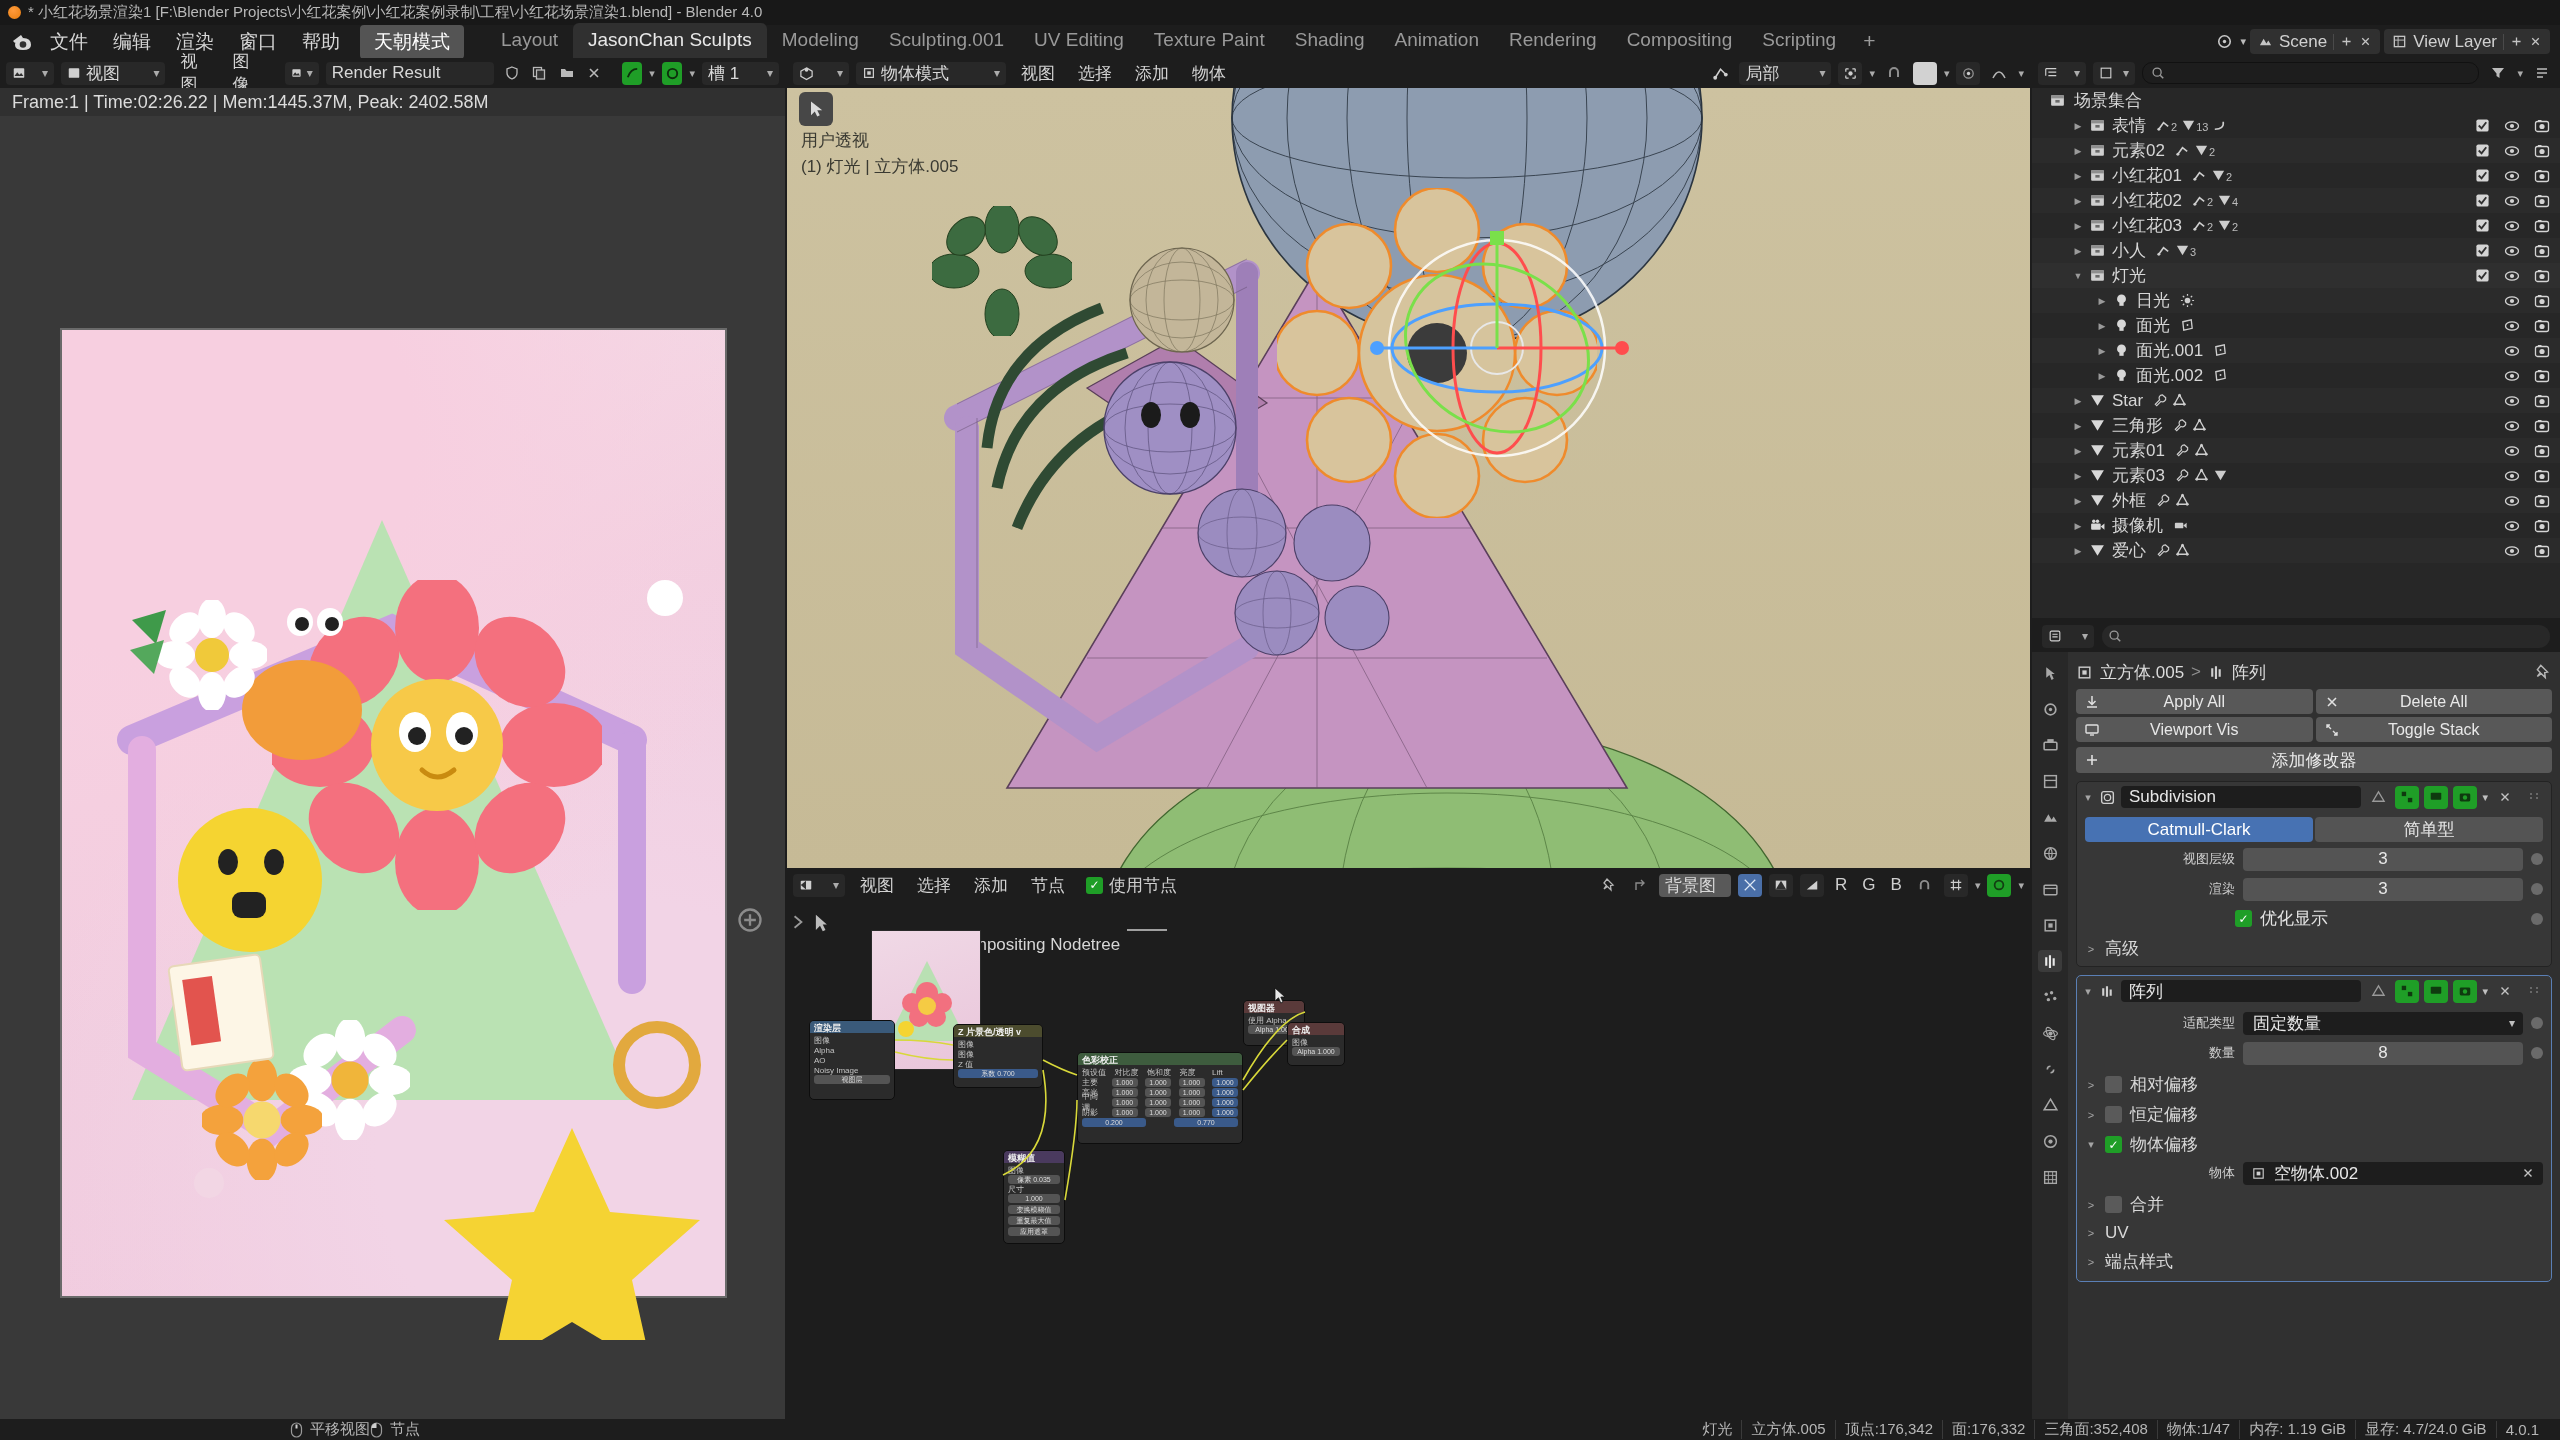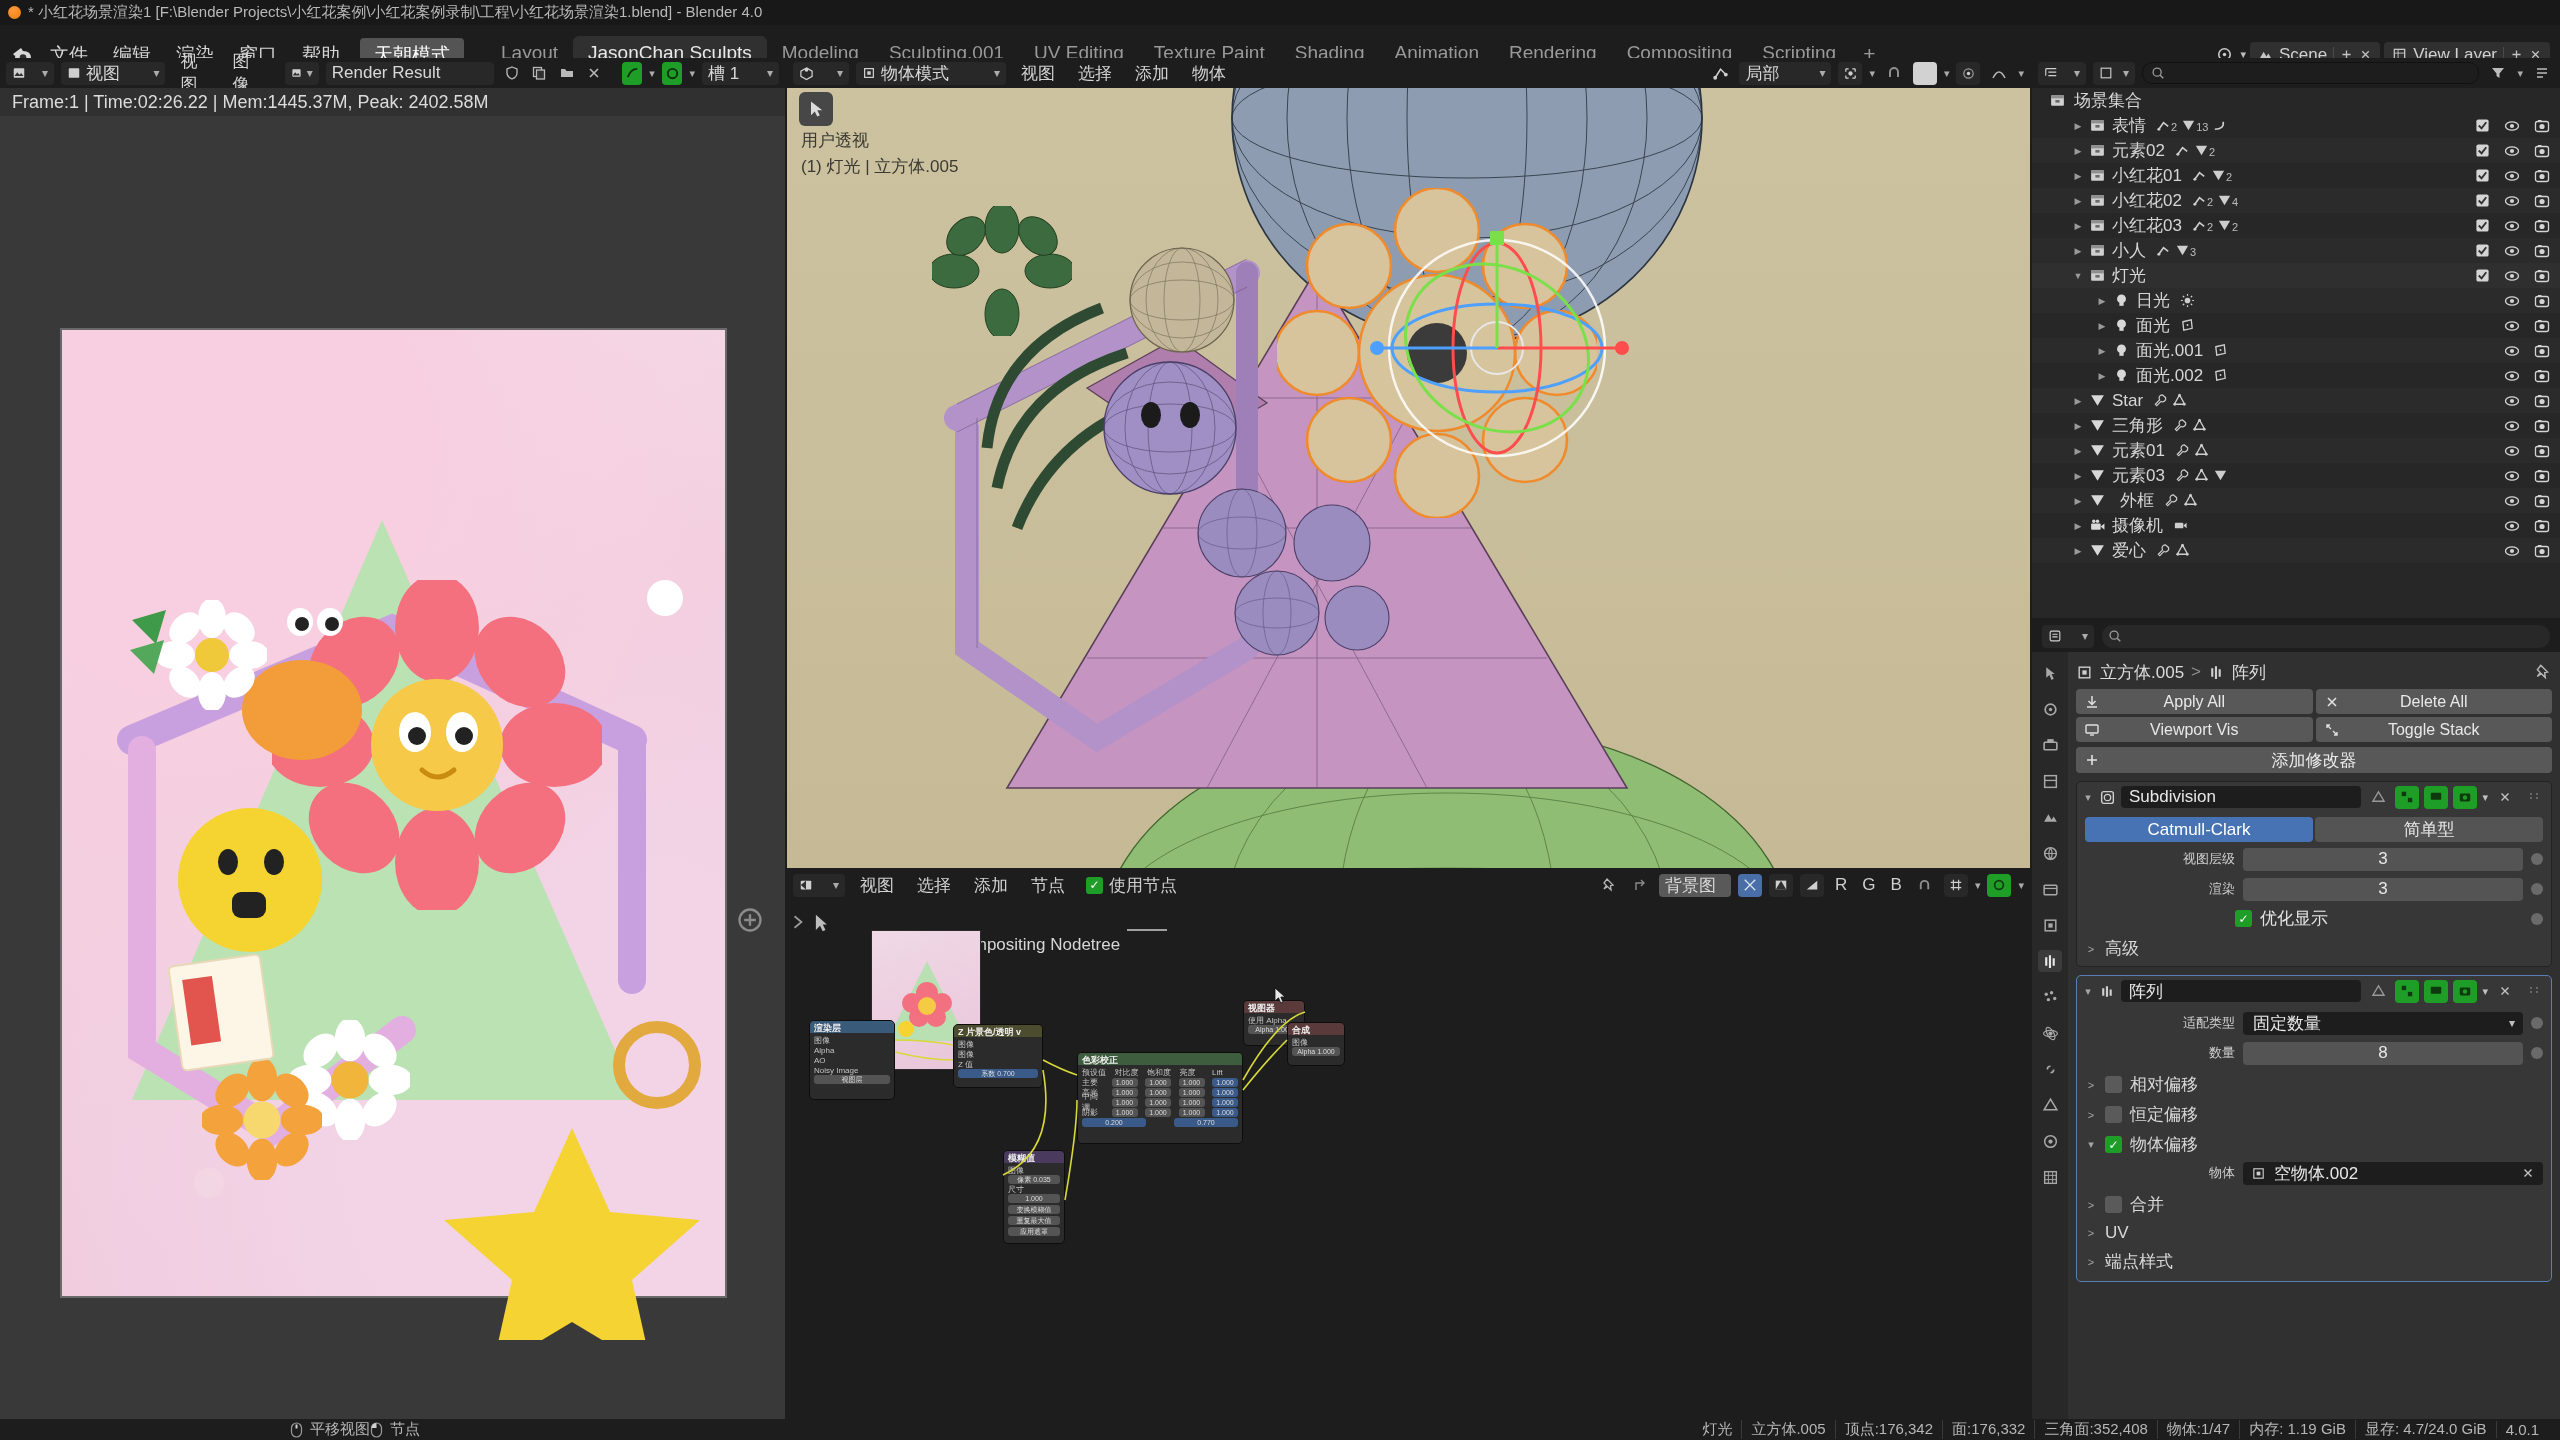--- a/index.html
+++ b/index.html
@@ -13,21 +13,21 @@
   
   #titlebar{
     left:0; top:0; width:2560px; height:25px; background:#181818;
     display:flex; align-items:center; padding-left:8px; gap:7px;
     font-size:15px; color:#b9b9b9;
   }
   .blender-dot{ width:13px; height:13px; border-radius:50%;
     background:radial-gradient(circle at 40% 35%,#ff9a3c,#e87d0d); flex:0 0 auto;}
   
   #topbar{
-    left:0; top:38px; width:2560px; height:33px; background:#1d1d1d;
+    left:0; top:25px; width:2560px; height:33px; background:#1d1d1d;
     display:flex; align-items:flex-end;
   }
   .menu-area{ display:flex; align-items:center; height:33px; padding-left:10px; gap:3px;}
   .blender-logo{ width:26px; height:24px; display:flex;align-items:center;justify-content:center;}
   .menu-item{ padding:3px 11px; font-size:19px; color:#d6d6d6; border-radius:3px;}
   .mode-btn{ background:#545454; color:#fff; padding:4px 14px; border-radius:4px;
     margin-left:6px; font-size:19px;}
   .ws-tabs{ display:flex; align-items:flex-end; height:33px; margin-left:22px; gap:0px;}
   .ws-tab{
     padding:6px 15px 7px; font-size:19px; color:#999; position:relative;
@@ -1551,21 +1551,21 @@
         </span>
       </div>
       <div class="orow alt">
         <span style="width:38px"></span>
         <span class="otri">▶</span>
         <span class="oicon">
           <svg width="17" height="17" viewBox="0 0 16 16">
             <path d="M2 3 L14 3 L8 13Z" fill="#d8d8d8"></path>
           </svg>
         </span>
-        <span style="margin-left:12px">外框</span>
+        <span style="margin-left:4px">外框</span>
         <span class="obadges">
           <span style="display:inline-flex;align-items:flex-end">
             <svg width="15" height="15" viewBox="0 0 16 16">
               <path d="M10 2 a3.5 3.5 0 0 0-3 5.4 L2.5 12 l1.5 1.5 L8.5 9 A3.5 3.5 0 0 0 13.5 5Z" fill="none" stroke="#dcdcdc" stroke-width="1.3"></path>
             </svg>
           </span>
           <span style="display:inline-flex;align-items:flex-end">
             <svg width="15" height="15" viewBox="0 0 16 16">
               <path d="M8 2 L13.5 12 L2.5 12Z" fill="none" stroke="#dcdcdc" stroke-width="1.4"></path>
               <circle cx="8" cy="2.5" r="1.5" fill="#dcdcdc"></circle>

